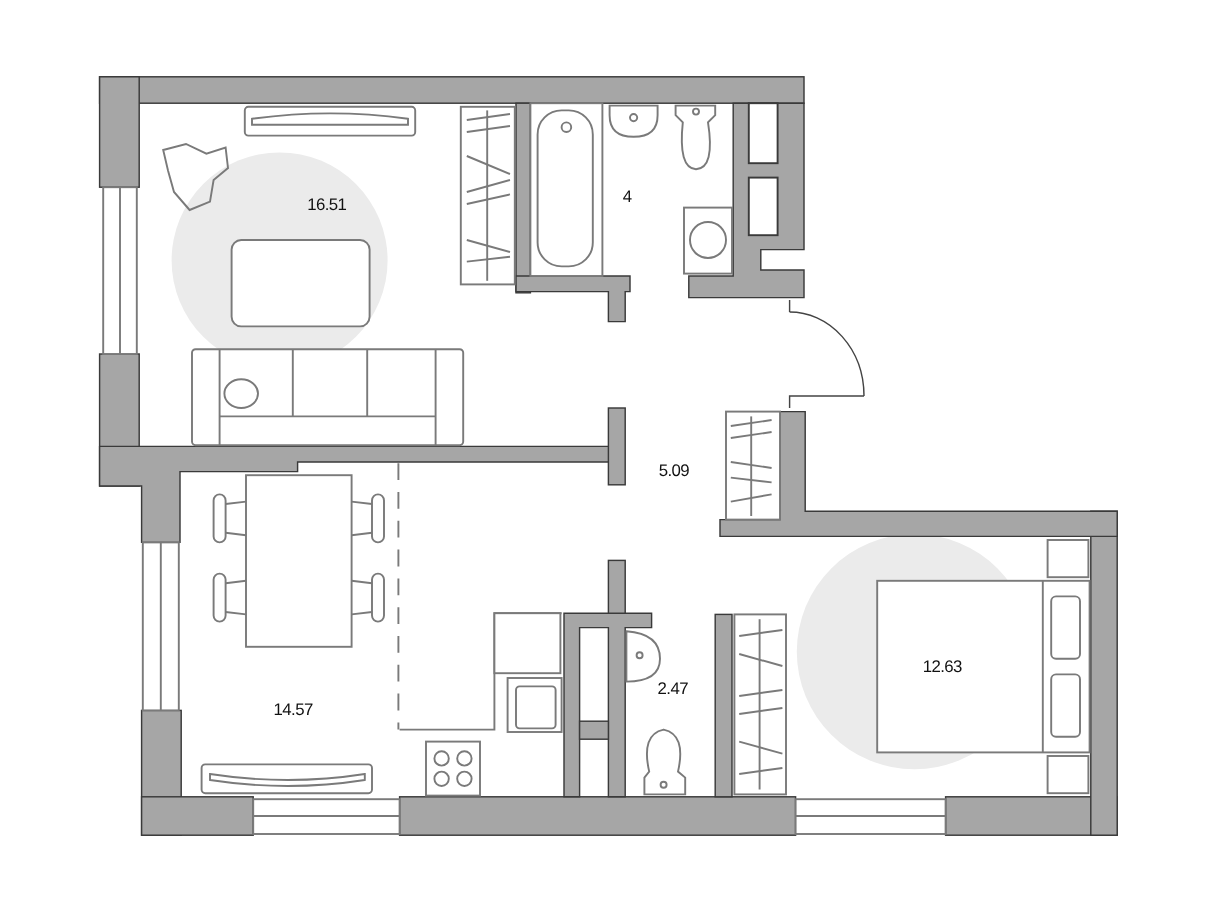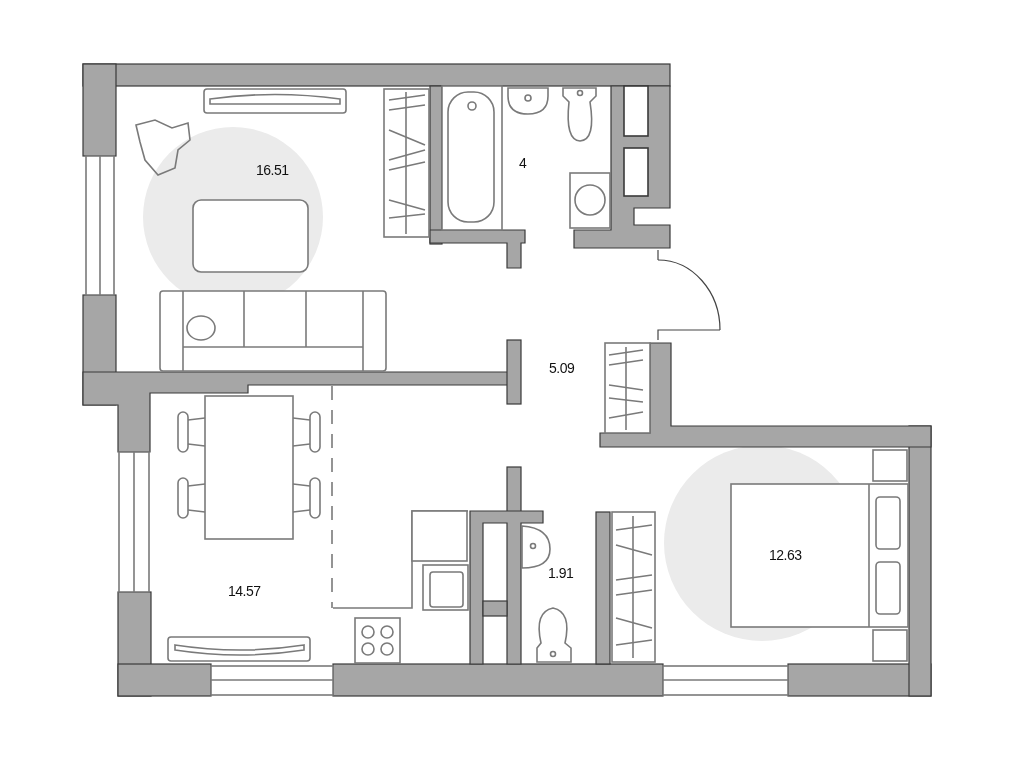--- a/index.html
+++ b/index.html
@@ -149,16 +149,16 @@
     <line class="line" x1="869" y1="484" x2="869" y2="627"></line>
     <rect class="furn" x="876" y="497" width="24" height="52" rx="4"></rect>
     <rect class="furn" x="876" y="562" width="24" height="52" rx="4"></rect>
     <rect class="furn" x="873" y="450" width="34" height="31"></rect>
     <rect class="furn" x="873" y="630" width="34" height="31"></rect>
   </g>
 </svg>
 
 <div class="label" style="left:256px; top:162px;">16.51</div>
 <div class="label" style="left:519px; top:155px;">4</div>
-<div class="label" style="left:549px; top:360px;">5.09</div>
+<div class="label" style="left:549px; top:384px;">5.09</div>
 <div class="label" style="left:228px; top:571px;margin-top:12px;">14.57</div>
-<div class="label" style="left:548px; top:565px;">1.91</div>
+<div class="label" style="left:548px; top:565px;">2.47</div>
 <div class="label" style="left:769px; top:547px;">12.63</div>
 
 </body></html>

